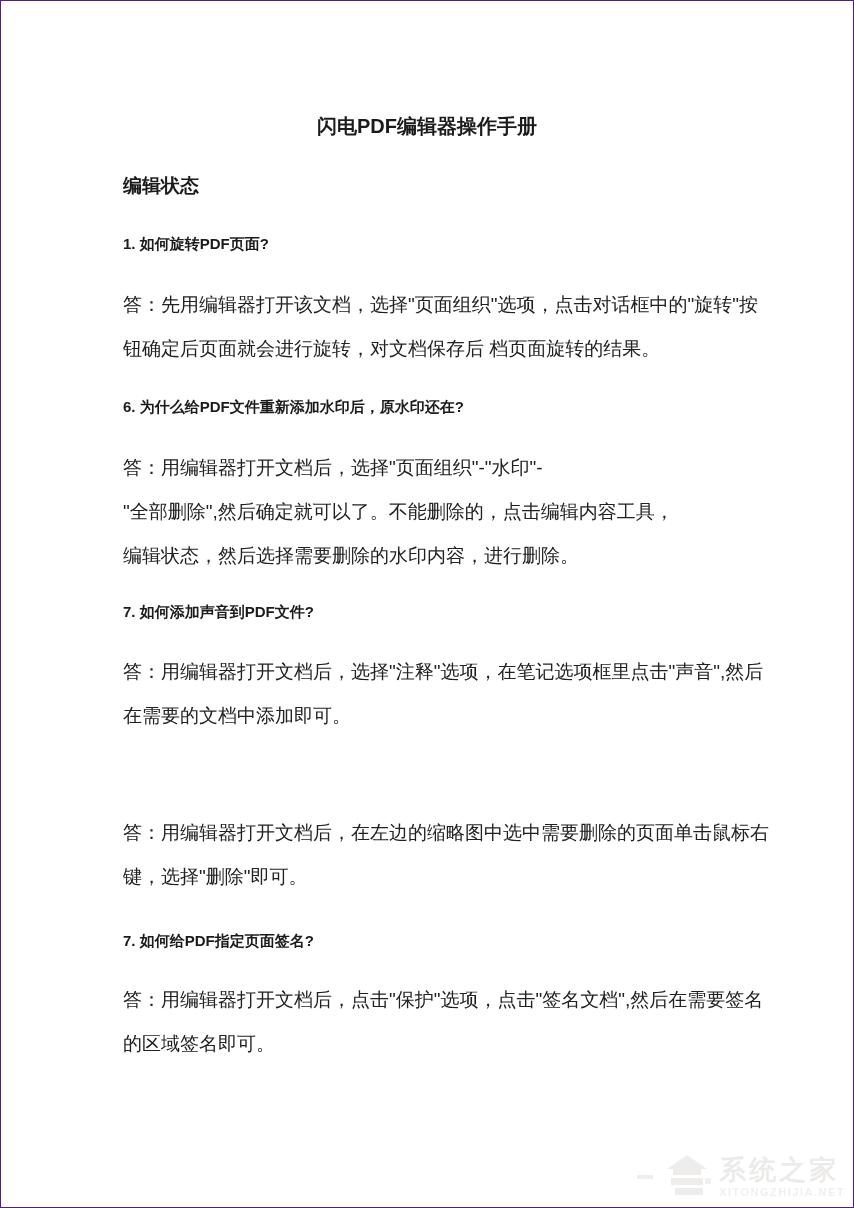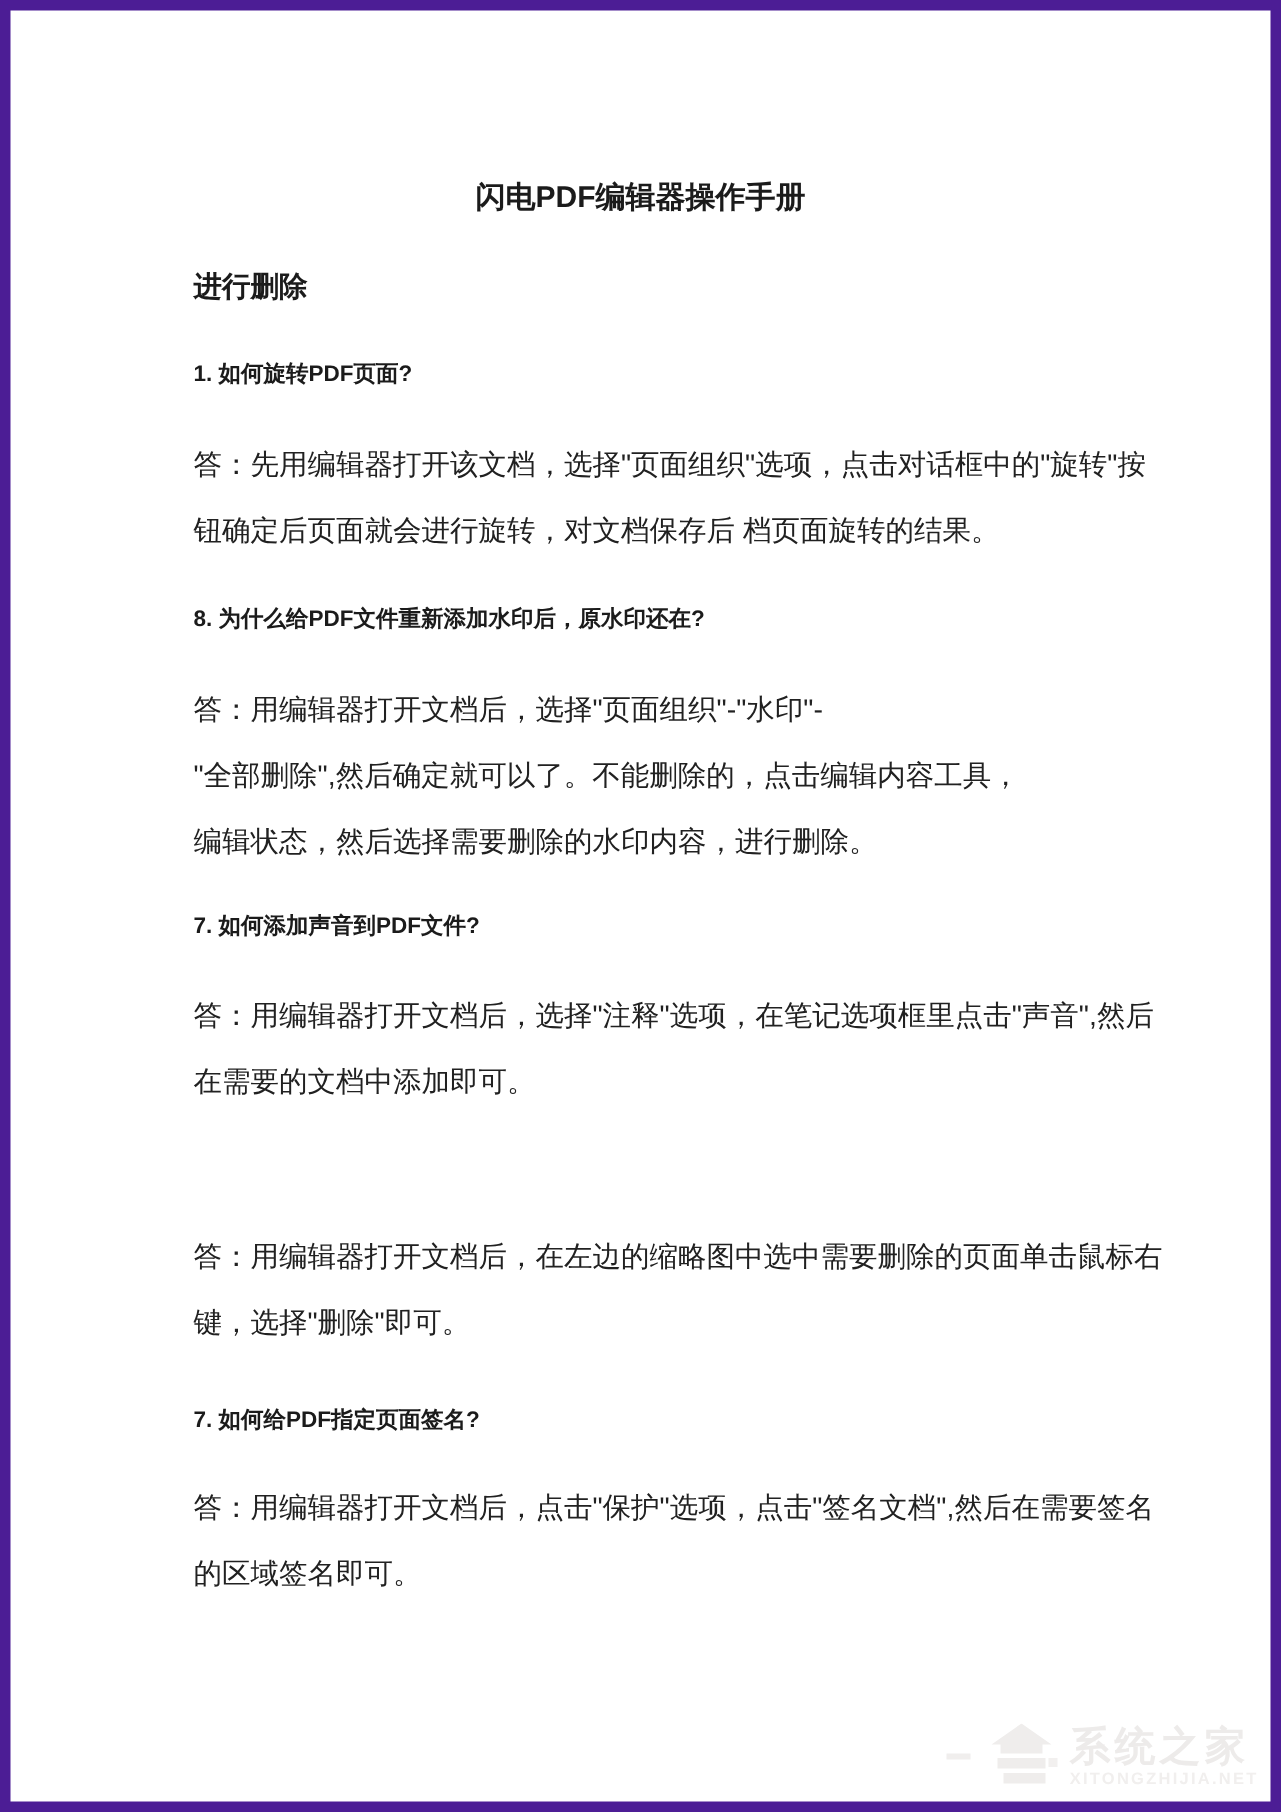--- a/index.html
+++ b/index.html
@@ -2,21 +2,21 @@
 <html><head>
 <meta charset="utf-8">
 <style>
   html, body { margin: 0; padding: 0; background: #ffffff; }
   .page {
     position: relative;
     width: 854px;
     height: 1208px;
     box-sizing: border-box;
     background: #ffffff;
-    border: 7px solid #4c1d95;
+    border: 1px solid #4c1d95;
     overflow: hidden;
     font-family: "Liberation Sans", "DejaVu Sans", sans-serif;
     color: #1f1f1f;
   }
   .doc-title {
     position: absolute;
     top: 112px;
     left: 0;
     width: 100%;
     margin: 0;
@@ -105,27 +105,27 @@
     color: #f1efee;
   }
 </style>
 </head>
 <body>
 
 <div class="page">
 
   <h1 class="doc-title">闪电PDF编辑器操作手册</h1>
 
-  <h2 class="section-heading sh">进行删除</h2>
+  <h2 class="section-heading sh">编辑状态</h2>
 
   <h3 class="q q1">1. 如何旋转PDF页面?</h3>
   <p class="a a1">答：先用编辑器打开该文档，选择"页面组织"选项，点击对话框中的"旋转"按
 钮确定后页面就会进行旋转，对文档保存后 档页面旋转的结果。</p>
 
-  <h3 class="q q2">8. 为什么给PDF文件重新添加水印后，原水印还在?</h3>
+  <h3 class="q q2">6. 为什么给PDF文件重新添加水印后，原水印还在?</h3>
   <p class="a a2">答：用编辑器打开文档后，选择"页面组织"-"水印"-
 "全部删除",然后确定就可以了。不能删除的，点击编辑内容工具，
 编辑状态，然后选择需要删除的水印内容，进行删除。</p>
 
   <h3 class="q q3">7. 如何添加声音到PDF文件?</h3>
   <p class="a a3">答：用编辑器打开文档后，选择"注释"选项，在笔记选项框里点击"声音",然后
 在需要的文档中添加即可。</p>
 
   <p class="a a4">答：用编辑器打开文档后，在左边的缩略图中选中需要删除的页面单击鼠标右
 键，选择"删除"即可。</p>

